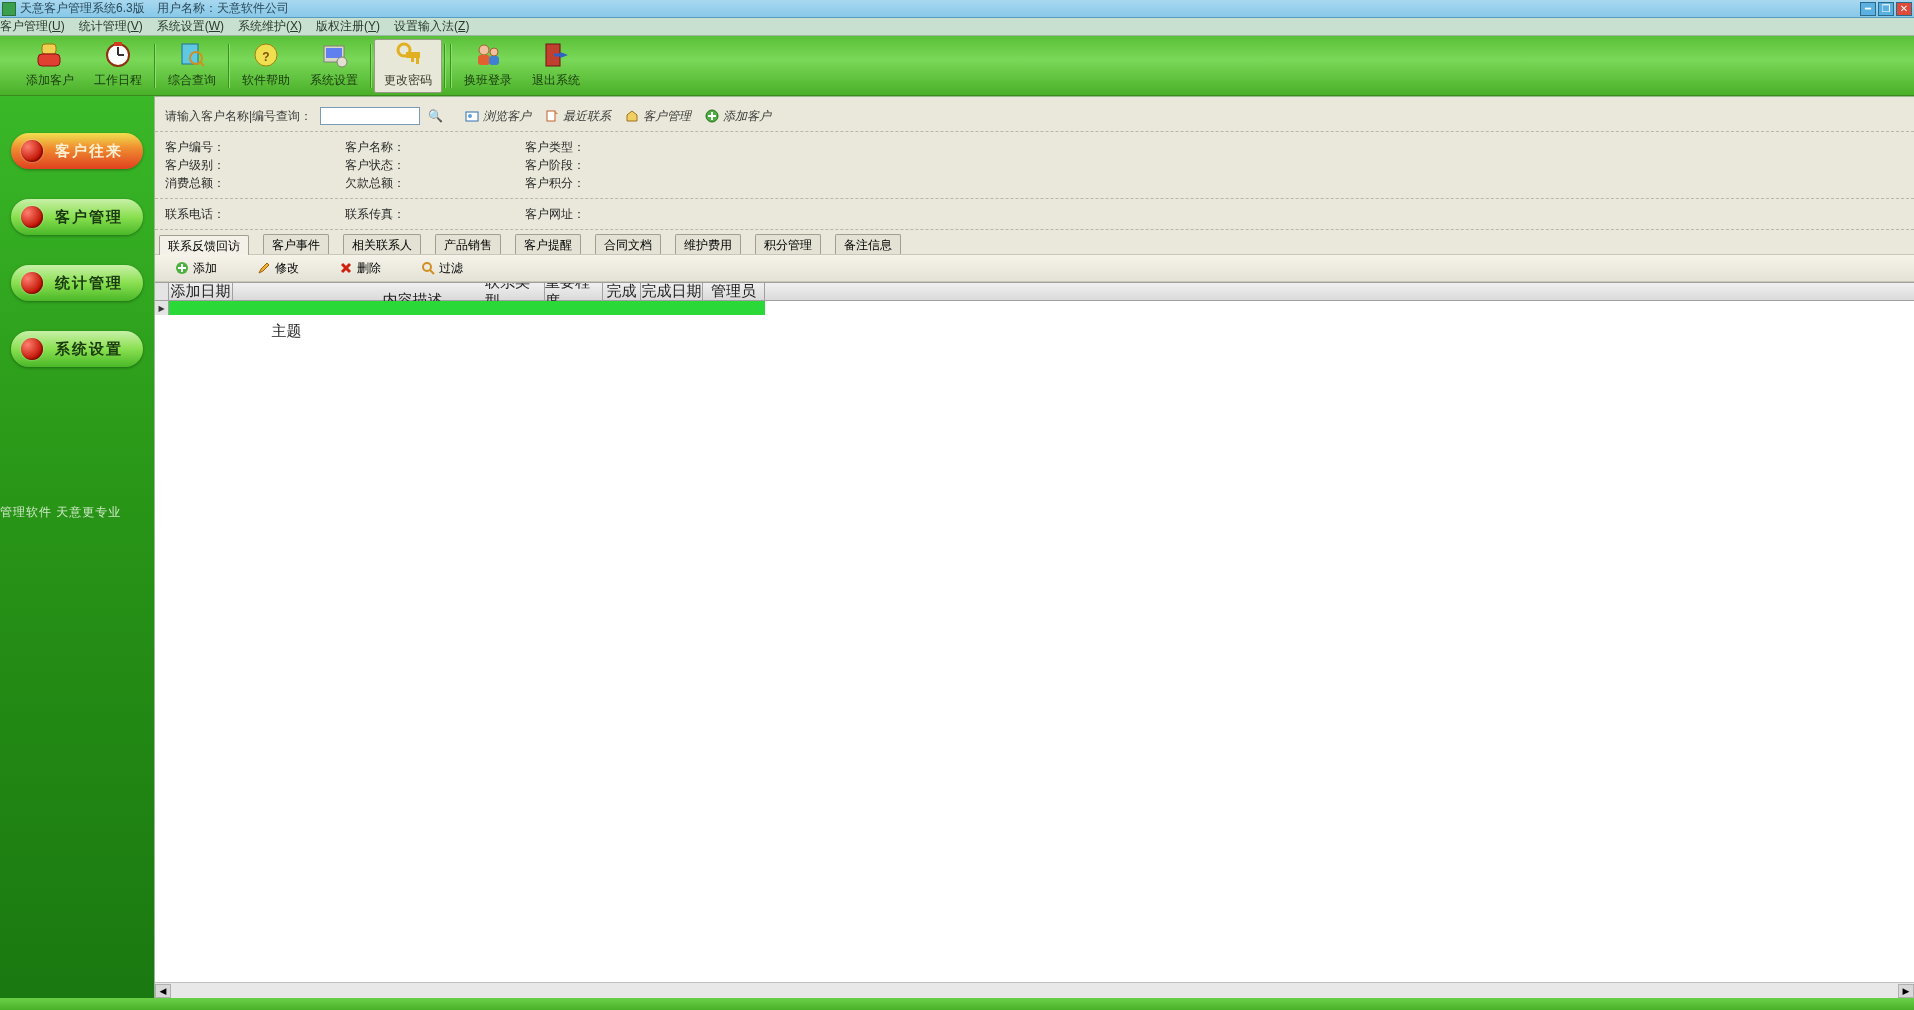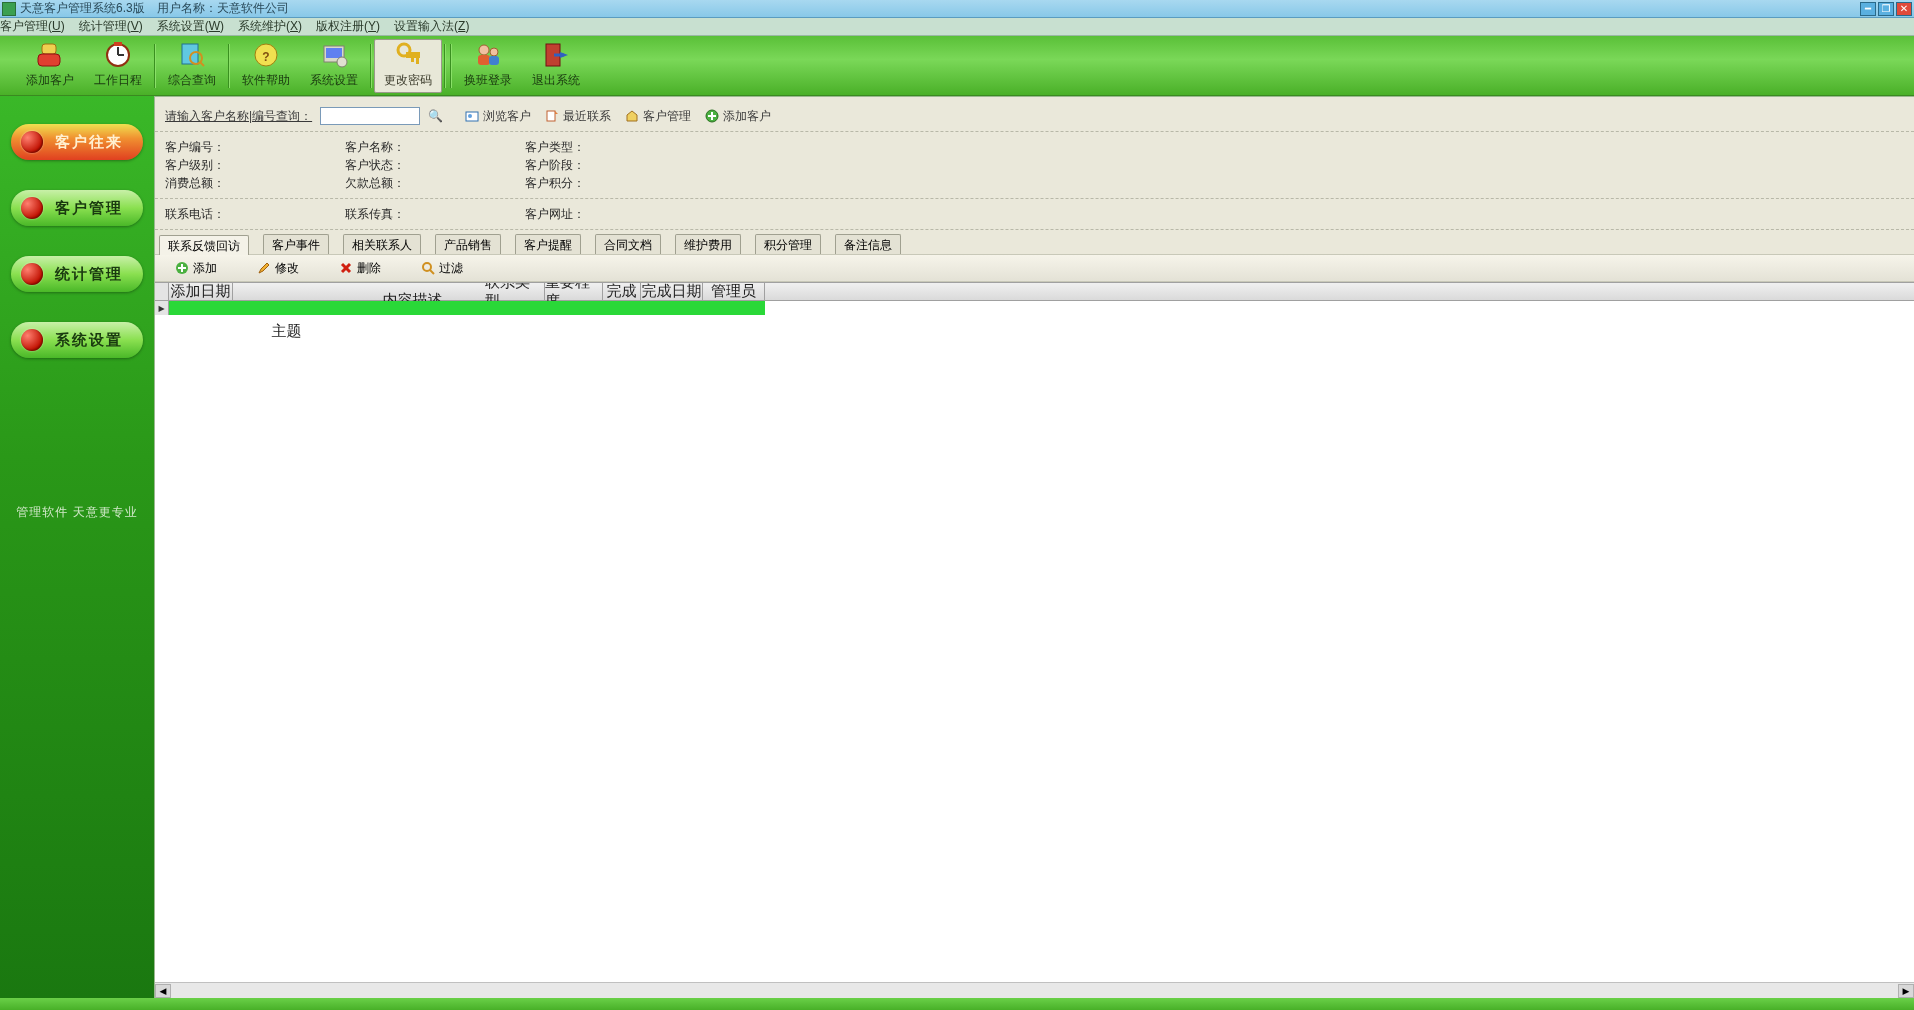--- a/index.html
+++ b/index.html
@@ -34,29 +34,29 @@
 .body { display: flex; height: calc(1010px - 18px - 18px - 60px - 12px); }
 
 
 .sidebar { width: 154px; background: linear-gradient(to bottom, #3ab828 0%, #2a9818 40%, #1a7810 100%); position: relative; }
 .sidebar .navbtn { position: relative; margin: 18px auto; width: 132px; height: 36px; border-radius: 18px; display: flex; align-items: center; padding-left: 10px; cursor: default; box-shadow: 0 1px 3px rgba(0,0,0,0.35); }
 .sidebar .navbtn.red { background: linear-gradient(to bottom, #f0e050 0%, #f09030 40%, #e04020 100%); }
 .sidebar .navbtn.green { background: linear-gradient(to bottom, #c8f0a8 0%, #8ae050 50%, #4ab828 100%); }
 .sidebar .navbtn .dot { width: 22px; height: 22px; border-radius: 50%; background: radial-gradient(circle at 30% 30%, #ff8070, #c01000 70%); margin-right: 12px; box-shadow: inset -1px -1px 2px rgba(0,0,0,0.4), 0 0 2px rgba(255,255,255,0.6); }
 .sidebar .navbtn .nlabel { font-size: 15px; font-weight: bold; color: #1a3a10; letter-spacing: 2px; }
 .sidebar .navbtn.red .nlabel { color: #fff0d0; }
-.sidebar .footer-note { position: absolute; bottom: 480px; left: 0; width: 154px; text-align: center; color: #d0e8c8; font-size: 12px; letter-spacing: 1px; }
+.sidebar .footer-note { position: absolute; bottom: 480px; left: 0; width: 154px; color: #d0e8c8; font-size: 12px; letter-spacing: 1px; }
 .sidebar .footer-note { bottom: auto; top: 408px; }
 
 
 .main { flex: 1; background: #eae8da; display: flex; flex-direction: column; border-left: 1px solid #9ab890; border-top: 1px solid #9ab890; }
 
 
 .searchrow { padding: 10px 10px 6px 10px; display: flex; align-items: center; gap: 8px; border-bottom: 1px dashed #b8b8a8; }
-.searchrow .lbl { color: #3a3a3a; text-decoration: underline; }
+.searchrow .lbl { color: #3a3a3a; }
 .searchrow input[type=text] { width: 100px; height: 18px; border: 1px solid #7a9ab8; background: #fff; }
 .searchrow .linkbtn { display: flex; align-items: center; gap: 4px; color: #3a3a3a; cursor: default; margin-left: 14px; }
 .searchrow .linkbtn .li-icon { width: 14px; height: 14px; display:flex; align-items:center; justify-content:center; }
 
 
 .infopanel { padding: 6px 10px; border-bottom: 1px dashed #b8b8a8; }
 .infopanel .row { display: flex; height: 18px; align-items: center; }
 .infopanel .cell { width: 180px; color: #2a2a2a; }
 
 
@@ -201,21 +201,21 @@
           <line x1="12" y1="13" x2="22" y2="13" stroke="#3060c0" stroke-width="3"></line>
         </svg>
       </div>
       <div class="label">退出系统</div>
     </div>
   </div>
 
 <div class="body">
 
   <div class="sidebar" id="sidebar">
-    <div class="navbtn red" style="margin-top: 28px;">
+    <div class="navbtn red" style="margin-top: 37px;">
         <div class="dot"></div>
         <span class="nlabel">客户往来</span>
       </div>
       <div class="navbtn green" style="margin-top: 30px;">
         <div class="dot"></div>
         <span class="nlabel">客户管理</span>
       </div>
       <div class="navbtn green" style="margin-top: 30px;">
         <div class="dot"></div>
         <span class="nlabel">统计管理</span>
@@ -226,21 +226,21 @@
       </div>
       <div class="footer-note">管理软件  天意更专业</div>
   </div>
 
   <div class="main">
 
     <div class="searchrow">
       <span class="lbl">请输入客户名称|编号查询：</span>
       <input type="text" value="" style="">
       <span style="color:#d09020;">🔍</span>
-      <div id="searchlinks" style="display:flex;">
+      <div id="searchlinks" style="display:flex;font-style:italic;">
           <div class="linkbtn">
             <span class="li-icon">
               <svg width="14" height="14">
                 <rect x="1" y="3" width="12" height="9" fill="#fff" stroke="#3070b0"></rect>
                 <circle cx="5" cy="7" r="2" fill="#60a0e0"></circle>
               </svg>
             </span>
             <span>浏览客户</span>
           </div>
           <div class="linkbtn">

